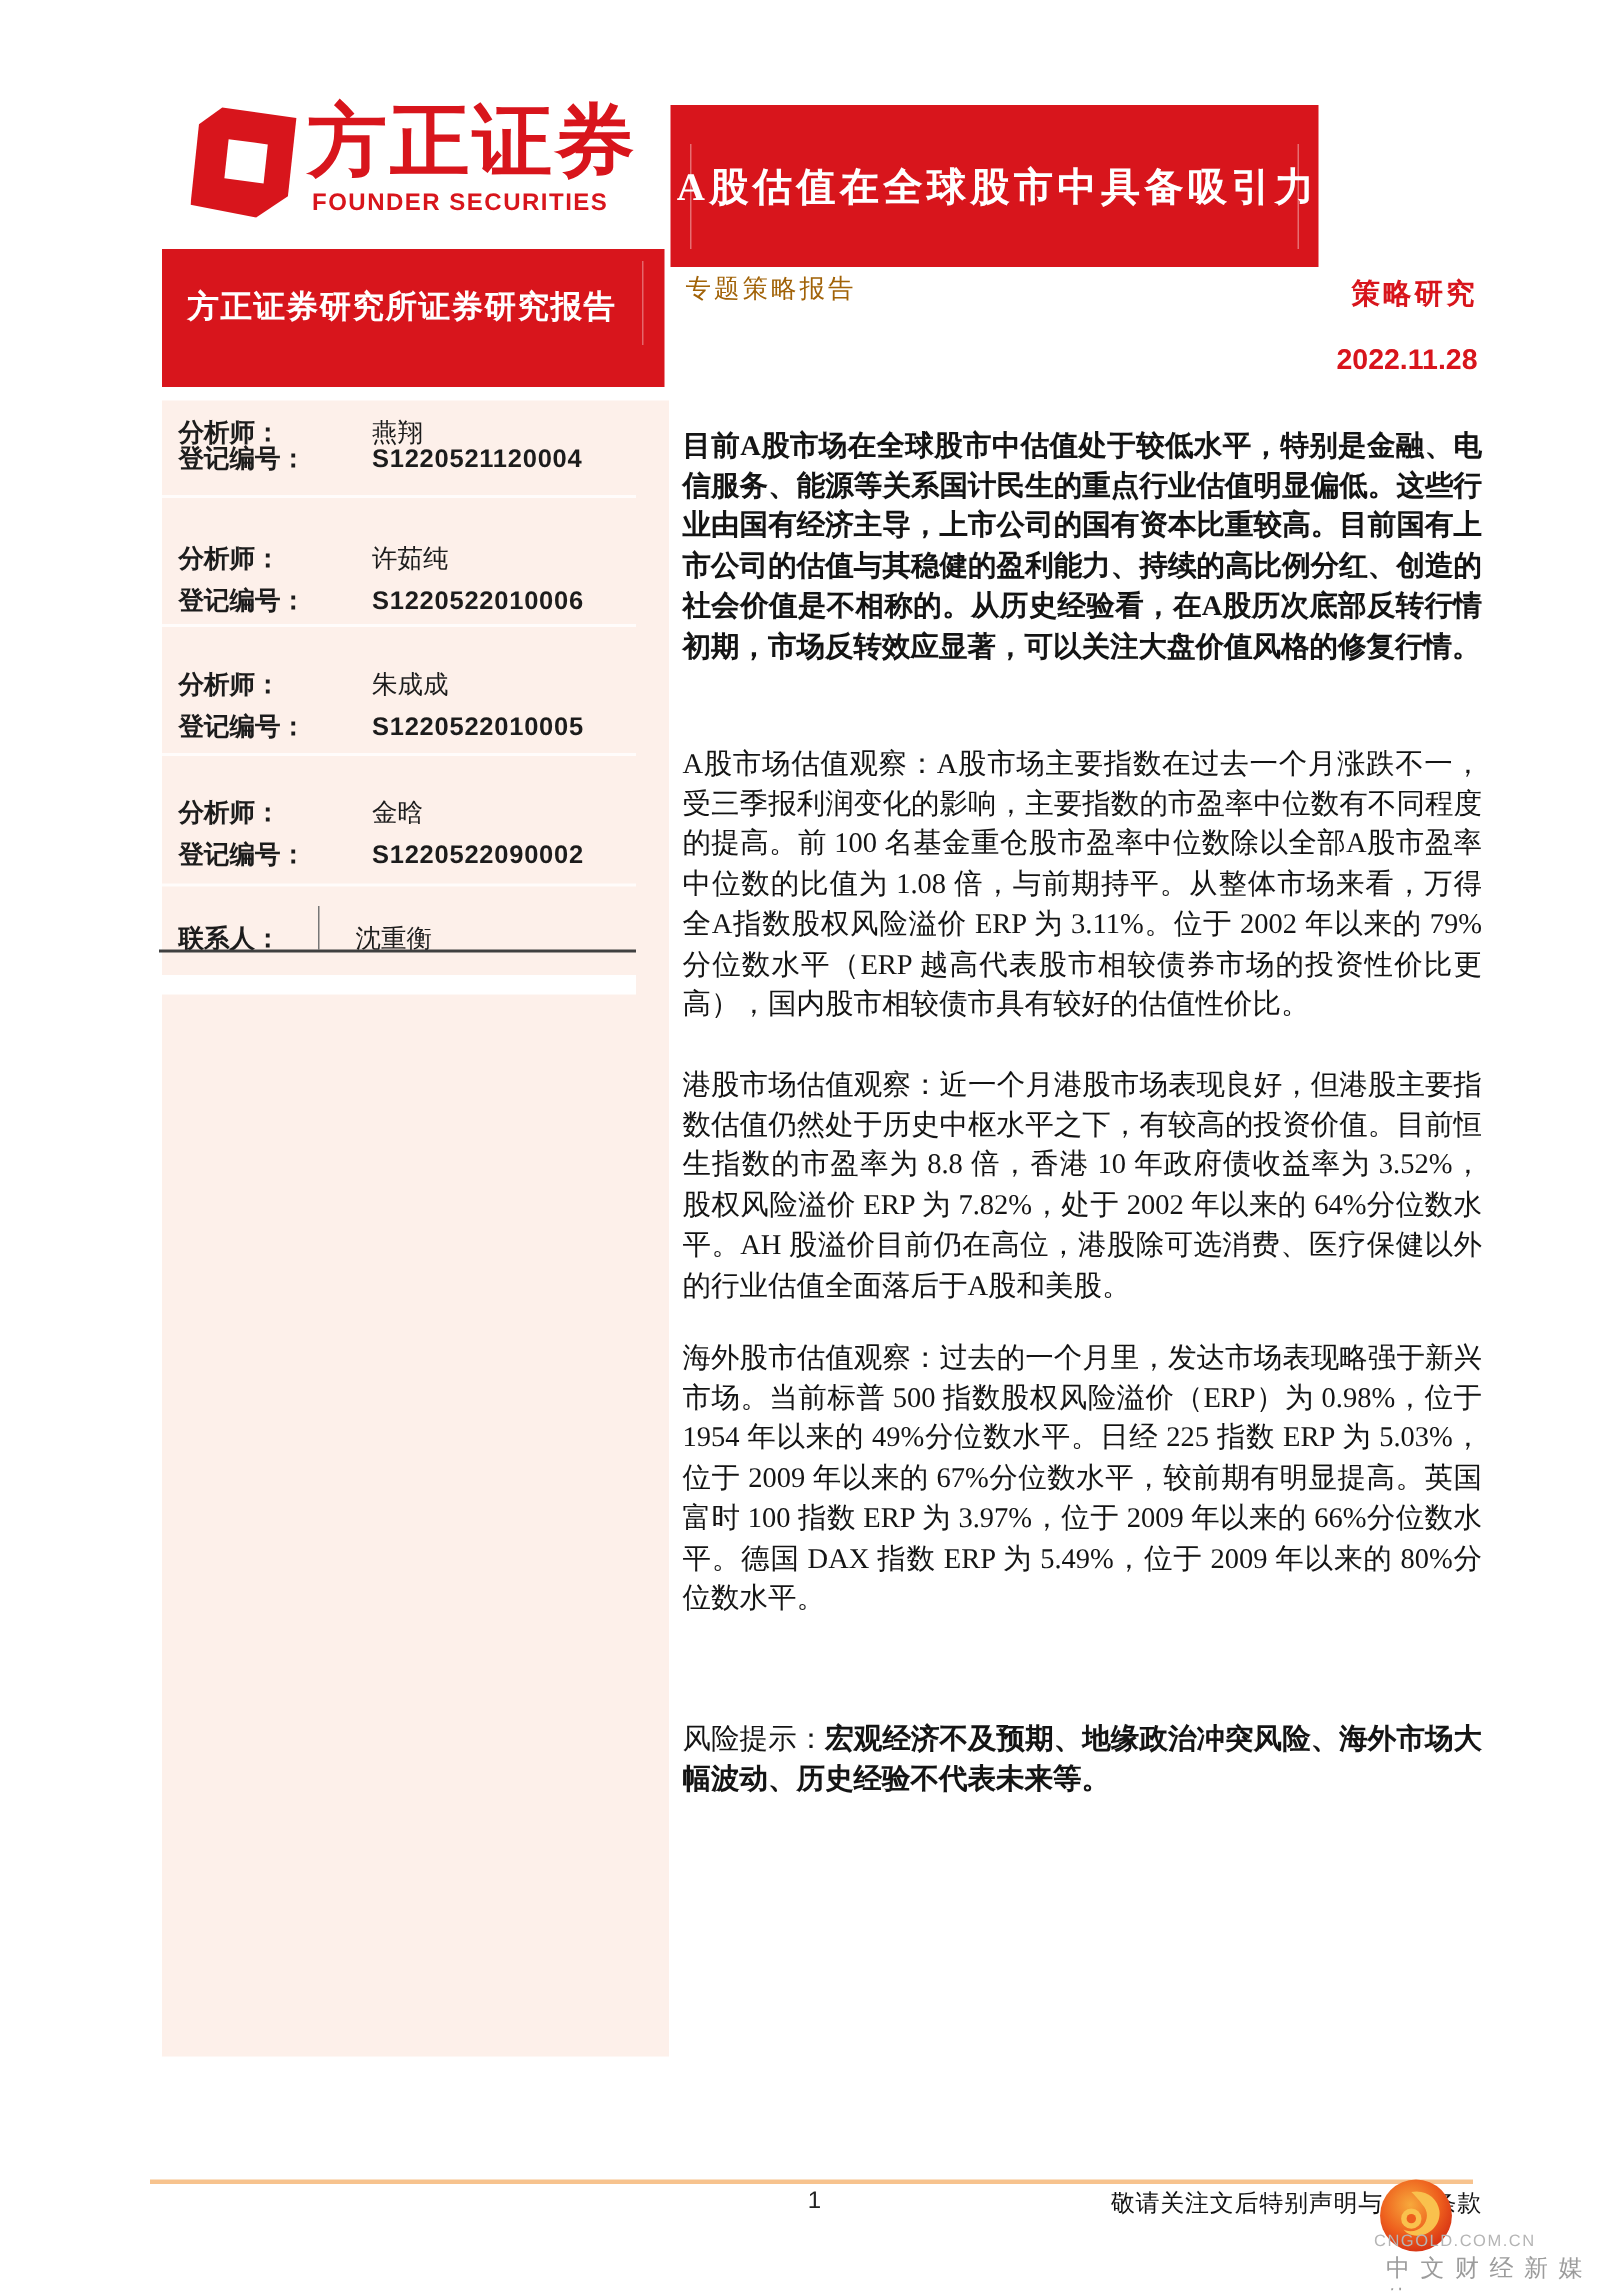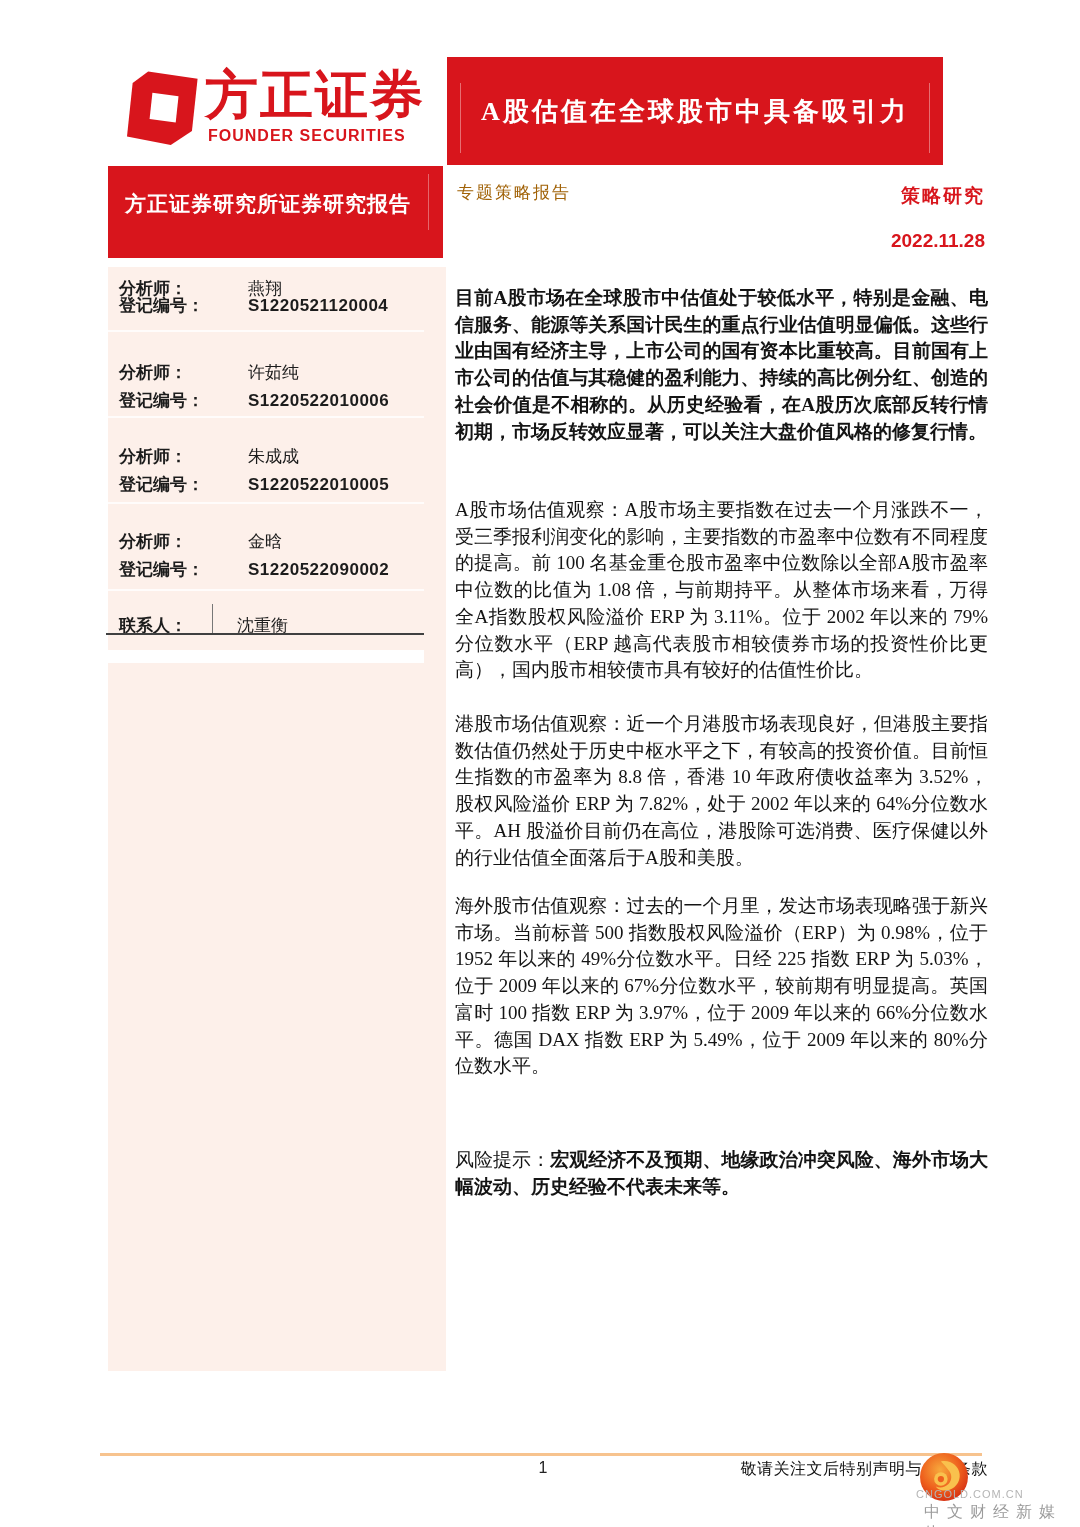--- a/index.html
+++ b/index.html
@@ -7,22 +7,22 @@
         font-family:"Liberation Serif","DejaVu Serif",serif;color:#141414;}
   .abs{position:absolute;}
 
   
   .logo-mark{left:127px;top:70px;width:72px;height:78px;}
   .logo-cn{left:205px;top:66px;font-size:53px;line-height:58px;font-weight:bold;color:#d8151c;
            font-family:"Liberation Sans","DejaVu Sans",sans-serif;letter-spacing:2px;}
   .logo-en{left:208px;top:127px;font-size:16px;font-weight:bold;color:#d8151c;
            font-family:"Liberation Sans","DejaVu Sans",sans-serif;letter-spacing:1px;}
 
-  .banner{left:447px;top:57px;width:496px;height:108px;background:#d8151c;
-          display:flex;align-items:center;justify-content:center;}
+  .banner{left:447px;top:70px;width:432px;height:108px;background:#d8151c;
+          display:flex;align-items:center;justify-content:flex-end;}
   .banner-title{color:#ffffff;font-size:26px;font-weight:bold;letter-spacing:3px;}
   .banner-line{position:absolute;top:26px;bottom:12px;width:1px;background:rgba(255,255,255,.38);}
   .banner-line.l{left:13px;} .banner-line.r{right:13px;}
 
   .band{left:108px;top:166px;width:335px;height:92px;background:#d8151c;}
   .band-text{position:absolute;left:17px;top:24px;color:#ffffff;font-size:21px;font-weight:bold;letter-spacing:1px;}
   .band-line{position:absolute;right:14px;top:8px;bottom:28px;width:1px;background:rgba(255,255,255,.35);}
 
   .report-type{left:457px;top:181px;font-size:17px;font-weight:normal;color:#a16207;letter-spacing:2px;}
   .research-field{right:95px;top:183px;font-size:19px;font-weight:bold;color:#d8151c;letter-spacing:2px;}
@@ -119,21 +119,21 @@
   <div class="abs sidebar-vline"></div>
   <div class="abs sidebar-rule"></div>
   <div class="abs sidebar-gap"></div>
 
   <p class="para p1 bold-para"><span class="lead"></span><span>目前A股市场在全球股市中估值处于较低水平，特别是金融、电信服务、能源等关系国计民生的重点行业估值明显偏低。这些行业由国有经济主导，上市公司的国有资本比重较高。目前国有上市公司的估值与其稳健的盈利能力、持续的高比例分红、创造的社会价值是不相称的。从历史经验看，在A股历次底部反转行情初期，市场反转效应显著，可以关注大盘价值风格的修复行情。</span></p>
 
   <p class="para p2"><span class="lead">A股市场估值观察：</span><span>A股市场主要指数在过去一个月涨跌不一，受三季报利润变化的影响，主要指数的市盈率中位数有不同程度的提高。前 100 名基金重仓股市盈率中位数除以全部A股市盈率中位数的比值为 1.08 倍，与前期持平。从整体市场来看，万得全A指数股权风险溢价 ERP 为 3.11%。位于 2002 年以来的 79%分位数水平（ERP 越高代表股市相较债券市场的投资性价比更高），国内股市相较债市具有较好的估值性价比。</span></p>
 
   <p class="para p3"><span class="lead">港股市场估值观察：</span><span>近一个月港股市场表现良好，但港股主要指数估值仍然处于历史中枢水平之下，有较高的投资价值。目前恒生指数的市盈率为 8.8 倍，香港 10 年政府债收益率为 3.52%，股权风险溢价 ERP 为 7.82%，处于 2002 年以来的 64%分位数水平。AH 股溢价目前仍在高位，港股除可选消费、医疗保健以外的行业估值全面落后于A股和美股。</span></p>
 
-  <p class="para p4"><span class="lead">海外股市估值观察：</span><span>过去的一个月里，发达市场表现略强于新兴市场。当前标普 500 指数股权风险溢价（ERP）为 0.98%，位于 1952 年以来的 49%分位数水平。日经 225 指数 ERP 为 5.03%，位于 2009 年以来的 67%分位数水平，较前期有明显提高。英国富时 100 指数 ERP 为 3.97%，位于 2009 年以来的 66%分位数水平。德国 DAX 指数 ERP 为 5.49%，位于 2009 年以来的 80%分位数水平。</span></p>
+  <p class="para p4"><span class="lead">海外股市估值观察：</span><span>过去的一个月里，发达市场表现略强于新兴市场。当前标普 500 指数股权风险溢价（ERP）为 0.98%，位于 1954 年以来的 49%分位数水平。日经 225 指数 ERP 为 5.03%，位于 2009 年以来的 67%分位数水平，较前期有明显提高。英国富时 100 指数 ERP 为 3.97%，位于 2009 年以来的 66%分位数水平。德国 DAX 指数 ERP 为 5.49%，位于 2009 年以来的 80%分位数水平。</span></p>
 
   <p class="para p5 bold-para"><span class="lead">风险提示：</span><span>宏观经济不及预期、地缘政治冲突风险、海外市场大幅波动、历史经验不代表未来等。</span></p>
 
   <div class="abs footer-line"></div>
   <div class="abs page-num">1</div>
   <div class="abs notice">敬请关注文后特别声明与免责条款</div>
 
   <div class="abs wm-logo">
     <svg width="50" height="50" viewBox="0 0 48 48" xmlns="http://www.w3.org/2000/svg">
       <defs>

